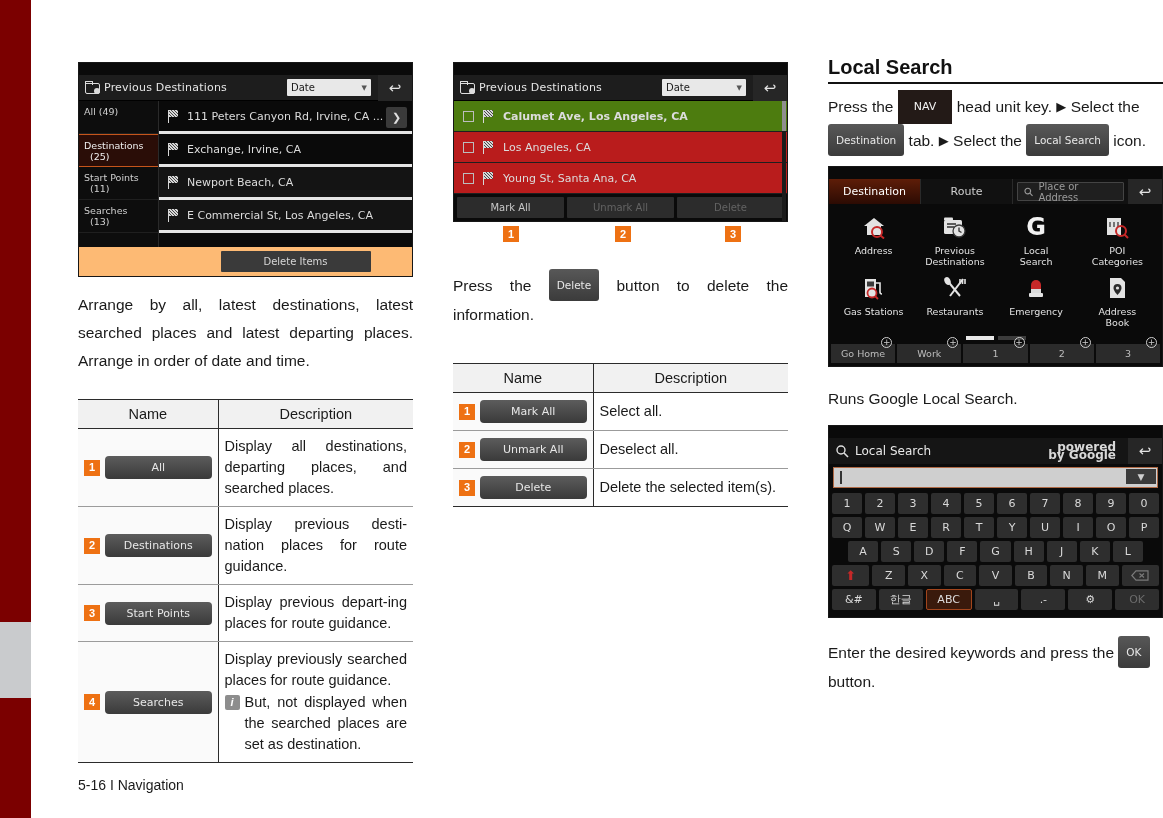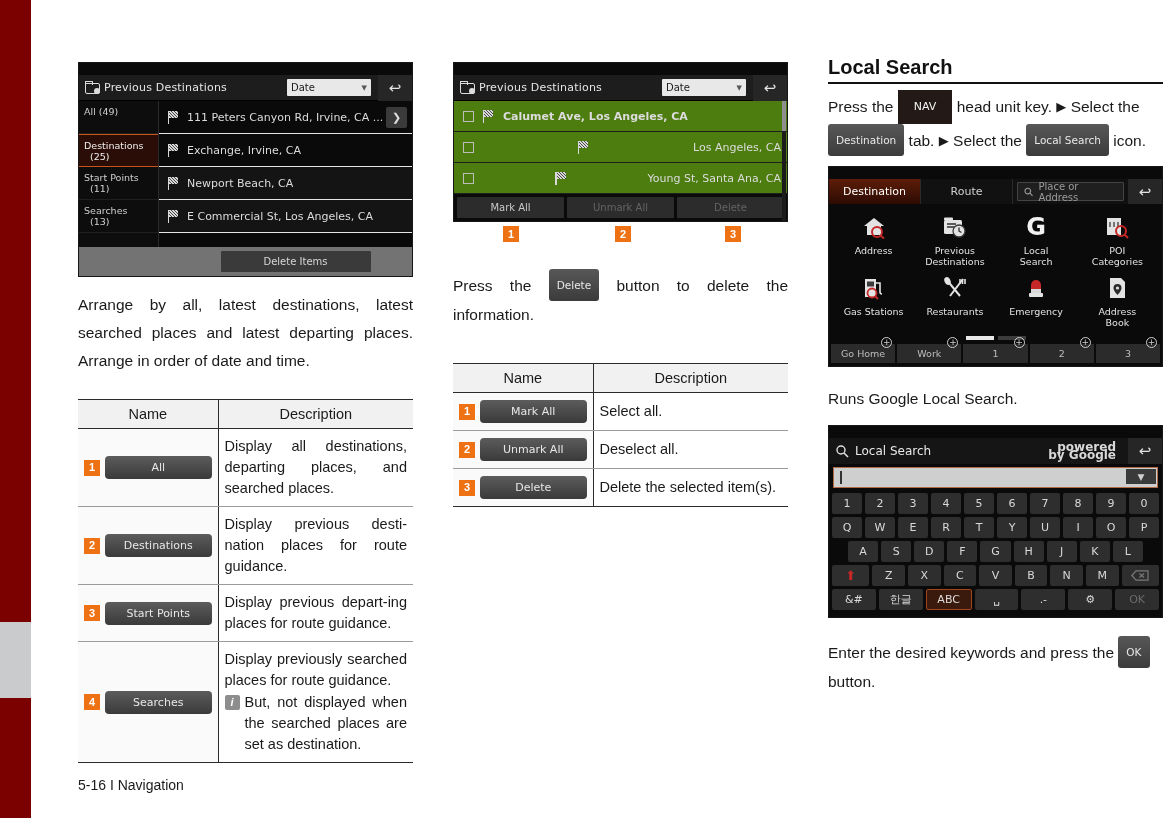--- a/index.html
+++ b/index.html
@@ -77,27 +77,27 @@
   }
   .pd-side-item.active {
     background: #2a0d07;
     border-top: 1px solid #c6551b; border-bottom: 1px solid #c6551b;
     color: #f0f0f0;
   }
   .pd-side-item .cnt { display: block; padding-left: 6px; }
   .pd-list { flex: 1; }
   .pd-row {
     height: 33px; display: flex; align-items: center; gap: 7px;
-    padding: 0 4px 0 8px; border-bottom: 1px solid #e5e5e5;
+    padding: 0 4px 0 8px; border-bottom: 3px solid #e5e5e5;
     color: #dcdcdc; font-size: 11px; position: relative;
   }
   .pd-row.dark { background: #0a0a0a; }
   .pd-row.lite { background: #141414; }
   .pd-footer {
-    height: 29px; background: #737373; display: flex; align-items: center;
+    height: 29px; background: #fdba74; display: flex; align-items: center;
     justify-content: center; padding-left: 100px;
   }
   .btn-delete-items {
     width: 150px; height: 21px; background: #3a3a3a; color: #d7d7d7;
     font-size: 10px; display: flex; align-items: center; justify-content: center;
     border-radius: 1px;
   }
   .chev-box {
     position: absolute; right: 5px; top: 6px; width: 21px; height: 21px;
     background: #3a3a3a; color: #e0e0e0; font-size: 11px;
@@ -116,21 +116,21 @@
     background-size: 3px 3px; background-color: #4a4a4a;
   }
 
   
   .cb-row {
     height: 31px; display: flex; align-items: center; gap: 8px;
     padding: 0 6px 0 9px; border-bottom: 1px solid #1f1f1f;
     color: #dcdcdc; font-size: 11px;
   }
   .cb-row.dark { background: #4d7c0f; font-weight: bold; }
-  .cb-row.lite { background: #4d7c0f; justify-content: space-between; }
+  .cb-row.lite { background: #b91c1c; }
   .cbox { width: 11px; height: 11px; border: 1.4px solid #bdbdbd; flex: 0 0 11px; }
   .scroll-rail {
     position: absolute; right: 1px; top: 38px; width: 4px; height: 126px; background: #1b1b1b;
   }
   .scroll-thumb { position: absolute; left: 0; top: 0; width: 4px; height: 30px; background: #8f8f8f; }
   .btnrow-3 { display: flex; gap: 3px; padding: 3px; background: #0a0a0a; }
   .btnrow-3 .kbtn {
     flex: 1; height: 21px; background: #2c2c2c; color: #c8c8c8; font-size: 10px;
     display: flex; align-items: center; justify-content: center; border-radius: 1px;
   }

